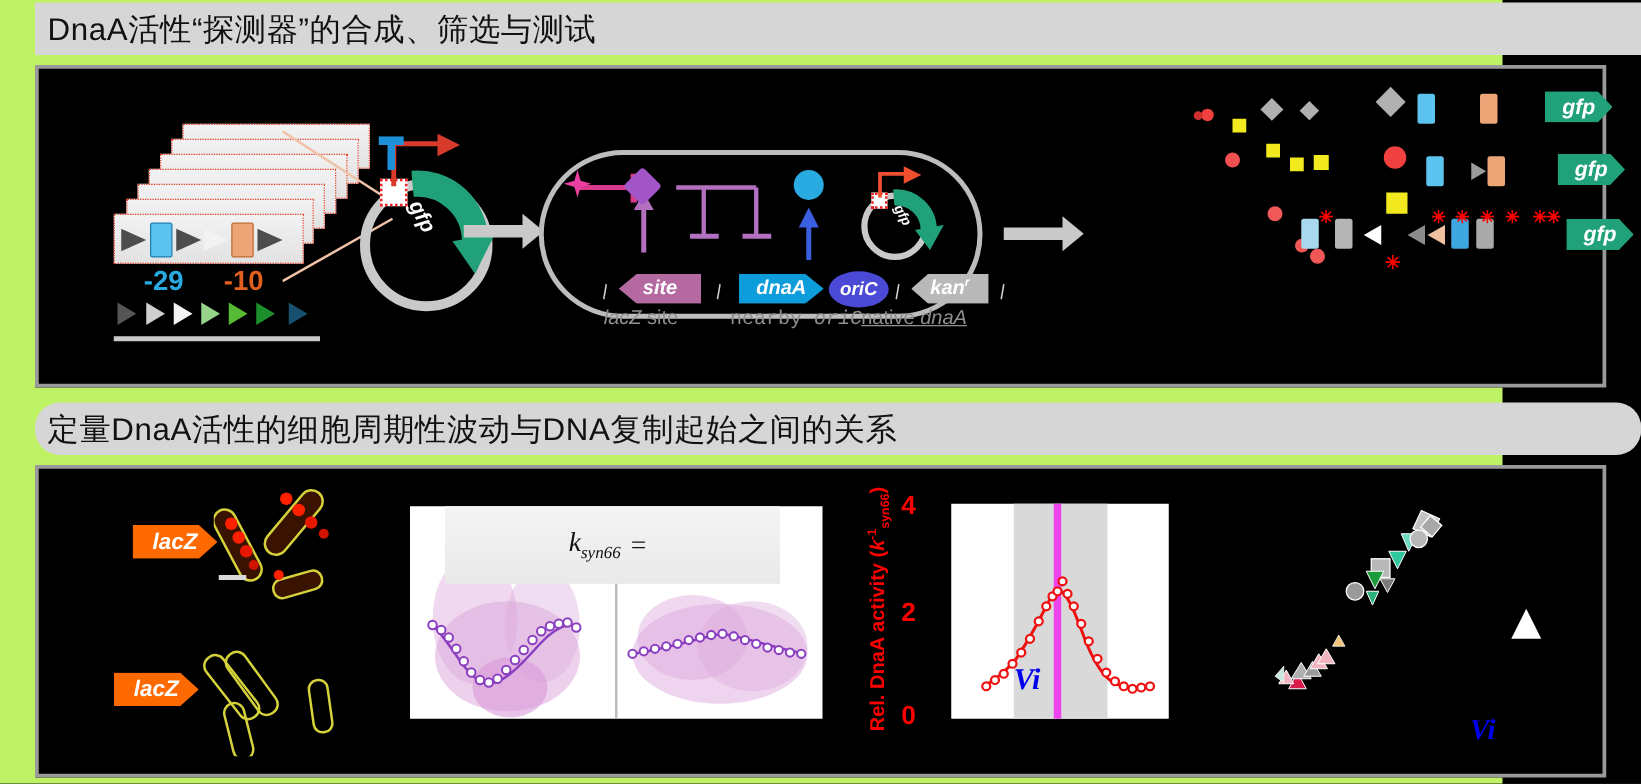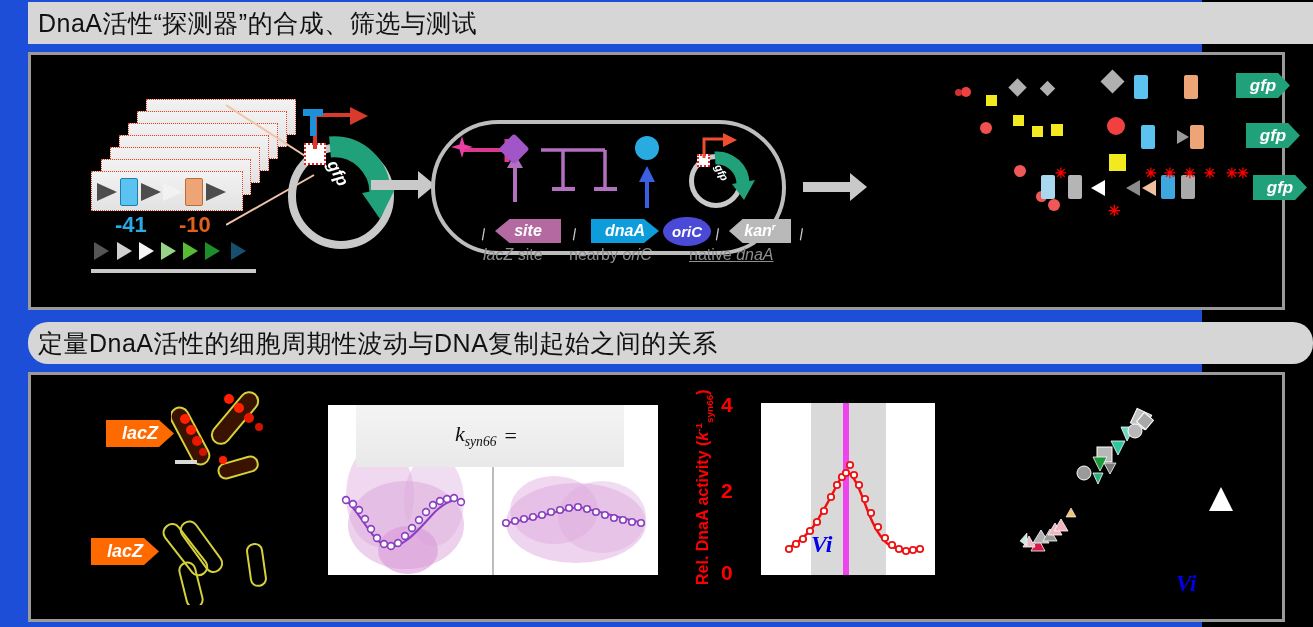--- a/index.html
+++ b/index.html
@@ -3,21 +3,21 @@
 <meta charset="utf-8">
 <style>
   * { box-sizing: border-box; }
   html, body {
     margin: 0; padding: 0;
     background: #000;
     width: 1313px; height: 627px;
     overflow: hidden;
     font-family: "Liberation Sans", sans-serif;
   }
-  #slide { position: relative; width: 1202px; height: 627px; background: #1d4ed8; }
+  #slide { position: relative; width: 1202px; height: 627px; background: #bef264; }
 
   
   .section-bar {
     position: absolute;
     background: #d6d6d6;
     display: flex; align-items: center;
     padding-left: 10px;
     color: #111;
     font-size: 25px;
     letter-spacing: .5px;
@@ -129,21 +129,21 @@
 
       <div class="sheet" style="left:0px; top:72px; width:152px; height:40px;">
         <div class="tri-r" style="left:5px; top:11px; border-left:20px solid #4d4d4d;"></div>
         <div class="prom-box" style="left:28px; top:6px; width:18px; height:28px; background:#5cc3f0; border:1px solid #1d7fb0;"></div>
         <div class="tri-r" style="left:49px; top:11px; border-left:20px solid #4d4d4d;"></div>
         <div class="tri-r" style="left:71px; top:11px; border-left:20px solid #f2f2f2;"></div>
         <div class="prom-box" style="left:93px; top:6px; width:18px; height:28px; background:#eda477; border:1px solid #c06b2e;"></div>
         <div class="tri-r" style="left:114px; top:11px; border-left:20px solid #4d4d4d;"></div>
       </div>
 
-      <div class="lbl" style="left:24px; top:113px; color:#29abe2; font-size:22px; font-weight:bold;">-41</div>
+      <div class="lbl" style="left:24px; top:113px; color:#29abe2; font-size:22px; font-weight:bold;">-29</div>
       <div class="lbl" style="left:88px; top:113px; color:#e0601e; font-size:22px; font-weight:bold;">-10</div>
 
       <div class="abs" style="left:0px; top:143px;">
         <div class="tri-r" style="left:3px;  top:0; border-left:15px solid #555;"></div>
         <div class="tri-r" style="left:26px; top:0; border-left:15px solid #d0d0d0;"></div>
         <div class="tri-r" style="left:48px; top:0; border-left:15px solid #f4f4f4;"></div>
         <div class="tri-r" style="left:70px; top:0; border-left:15px solid #97d48a;"></div>
         <div class="tri-r" style="left:92px; top:0; border-left:15px solid #57bb33;"></div>
         <div class="tri-r" style="left:114px;top:0; border-left:15px solid #1d8e2c;"></div>
         <div class="tri-r" style="left:140px;top:0; border-left:15px solid #16506e;"></div>
@@ -241,21 +241,21 @@
         </div>
         <div class="lbl" style="left:280px; top:12px; color:#cfcfcf; font-size:16px; transform:rotate(25deg);">\</div>
         <div class="gene-tag left" style="left:294px; top:5px; width:62px; height:24px; background:#b9b9b9; font-size:16px;">
           <span>kan<sup>r</sup></span>
         </div>
         <div class="lbl" style="left:364px; top:12px; color:#cfcfcf; font-size:16px; transform:rotate(25deg);">\</div>
 
         <div class="lbl" style="left:48px; top:32px; color:#8f8f8f; font-size:16px;">
           <i>lacZ</i> site
         </div>
-        <div class="lbl" style="left:134px; top:32px; color:#8f8f8f; font-size:16px;">
+        <div class="lbl" style="left:149px; top:32px; color:#8f8f8f; font-size:16px;font-family:Liberation Mono, monospace;">
           nearby <i>oriC</i>
         </div>
         <div class="lbl" style="left:254px; top:32px; color:#8f8f8f; font-size:16px;text-decoration:underline;">
           native <i>dnaA</i>
         </div>
       </div>
     </div>
 
     <div class="flow-arrow" style="left:772px; top:127px; width:48px;"></div>
 

